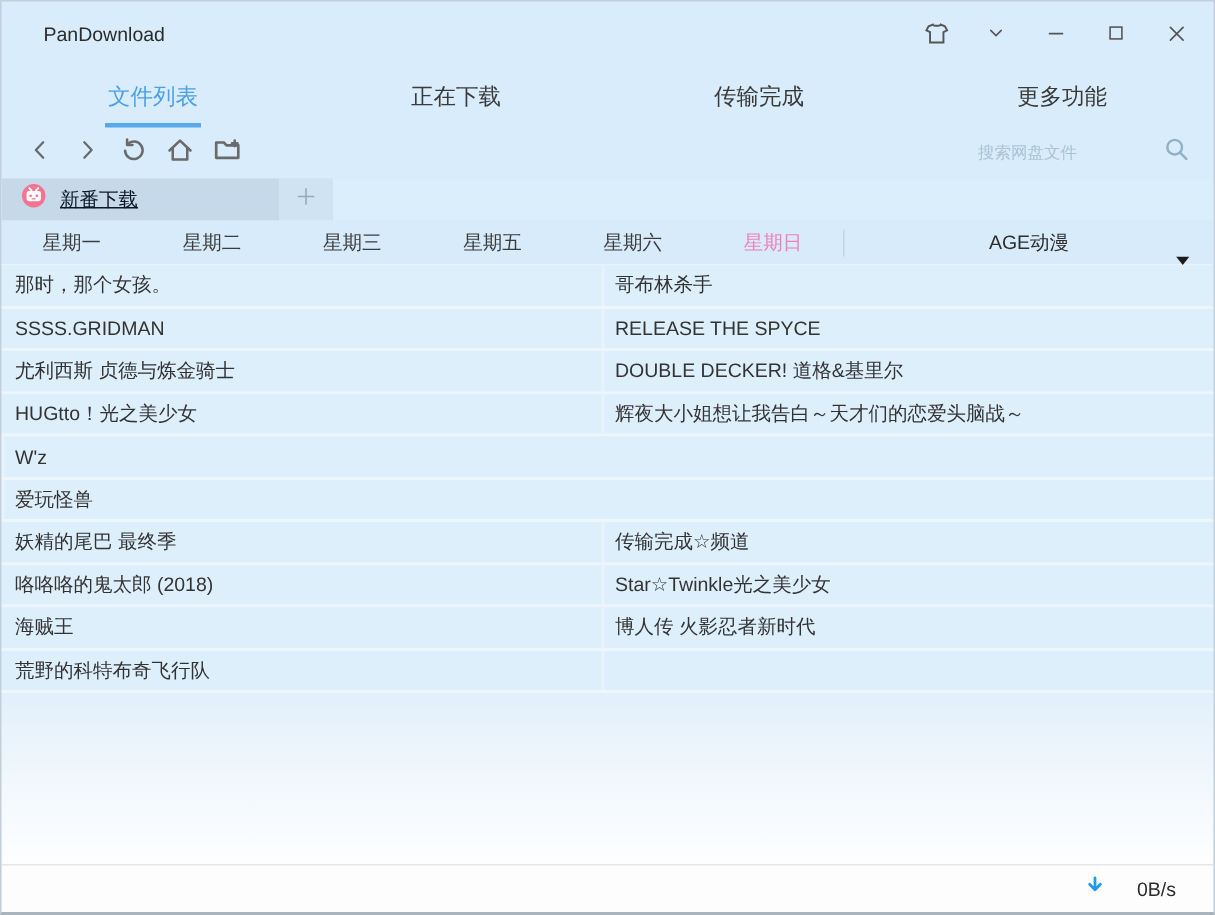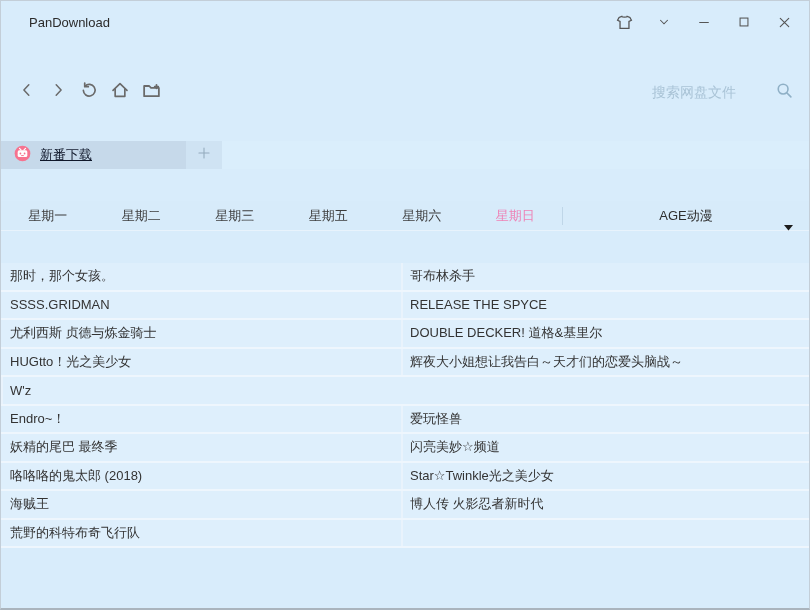--- a/index.html
+++ b/index.html
@@ -5,39 +5,38 @@
   * { margin:0; padding:0; box-sizing:border-box; }
   html,body { width:810px; height:610px; background:#fff; }
   body { font-family:"Liberation Sans","DejaVu Sans",sans-serif; }
   .window {
     width:810px; height:610px;
     border:1px solid #c3ced8;
     border-bottom:2px solid #aab4bd;
     background:#d8ecfb;
     display:flex; flex-direction:column;
     overflow:hidden;
-    gap:32px;
   }
   
   .titlebar { height:42px; display:flex; align-items:center; padding-left:28px; flex:0 0 auto; }
   .titlebar .title { font-size:13px; color:#2b2b2b; }
   .win-controls { margin-left:auto; display:flex; height:100%; padding-right:5px; }
   .win-btn { width:40px; height:100%; display:flex; align-items:center; justify-content:center; cursor:default; }
   .win-btn svg { display:block; }
   
   .navtabs { height:42px; display:flex; flex:0 0 auto; }
   .navtab { flex:1; display:flex; align-items:center; justify-content:center; font-size:15px; color:#3a3a3a; position:relative; }
   .navtab.active { color:#4aa0e8; }
   .navtab.active::after { content:""; position:absolute; bottom:0; left:50%; transform:translateX(-50%); width:64px; height:3px; background:#58a9ec; }
   
   .toolbar { height:34px; display:flex; align-items:center; padding:0 16px 0 14px; flex:0 0 auto; }
   .nav-icons { display:flex; align-items:center; gap:7px; }
   .tool-btn { width:24px; height:24px; display:flex; align-items:center; justify-content:center; }
   .searchbox { margin-left:auto; display:flex; align-items:center; }
-  .searchbox input { width:104px; border:none; background:transparent; outline:none; font-size:14px; color:#a16207;
+  .searchbox input { width:104px; border:none; background:transparent; outline:none; font-size:11px; color:#a16207;
     font-family:"Liberation Sans","DejaVu Sans",sans-serif; margin-right:20px; }
   .searchbox input::placeholder { color:#a9c3d6; opacity:1; }
   
   .substrip { height:28px; display:flex; align-items:stretch; background:#d2e7f7; flex:0 0 auto; }
   .subtab { width:185px; background:#c6d9ea; display:flex; align-items:center; padding-left:13px; gap:9px; }
   .subtab .label { font-size:13px; color:#0f172a;text-decoration:underline; }
   .subtab-add { width:36px; background:#cfe3f3; display:flex; align-items:center; justify-content:center; }
   .substrip-rest { flex:1; background:#daeefc; }
   
   .days { height:30px; display:flex; align-items:center; background:#d7ebfa; border-bottom:1px solid #e8f3fc; flex:0 0 auto; }
@@ -98,20 +97,26 @@
       <div class="win-btn">
         <span>
           <svg width="15" height="15" viewBox="0 0 16 16">
               <path class="stroke-thin" d="M3.5 3.5l9 9M12.5 3.5l-9 9"></path>
             </svg>
         </span>
       </div>
     </div>
   </div>
 
+  <div class="navtabs">
+    <div class="navtab active">文件列表</div>
+    <div class="navtab">正在下载</div>
+    <div class="navtab">传输完成</div>
+    <div class="navtab">更多功能</div>
+  </div>
 
   <div class="toolbar">
     <div class="nav-icons">
       <div class="tool-btn">
         <span>
           <svg width="16" height="16" viewBox="0 0 16 16">
               <path class="stroke" d="M9.8 2.8 4.9 8l4.9 5.2"></path>
             </svg>
         </span>
       </div>
@@ -213,26 +218,25 @@
       <div class="lcell right">DOUBLE DECKER! 道格&amp;基里尔</div>
     </div>
     <div class="lrow">
       <div class="lcell left">HUGtto！光之美少女</div>
       <div class="lcell right">辉夜大小姐想让我告白～天才们的恋爱头脑战～</div>
     </div>
     <div class="lrow">
       <div class="lcell right">W'z</div>
     </div>
     <div class="lrow">
-      <div class="lcell left">Endro~！</div>
       <div class="lcell right">爱玩怪兽</div>
     </div>
     <div class="lrow">
       <div class="lcell left">妖精的尾巴 最终季</div>
-      <div class="lcell right">闪亮美妙☆频道</div>
+      <div class="lcell right">传输完成☆频道</div>
     </div>
     <div class="lrow">
       <div class="lcell left">咯咯咯的鬼太郎 (2018)</div>
       <div class="lcell right">Star☆Twinkle光之美少女</div>
     </div>
     <div class="lrow">
       <div class="lcell left">海贼王</div>
       <div class="lcell right">博人传 火影忍者新时代</div>
     </div>
     <div class="lrow">

